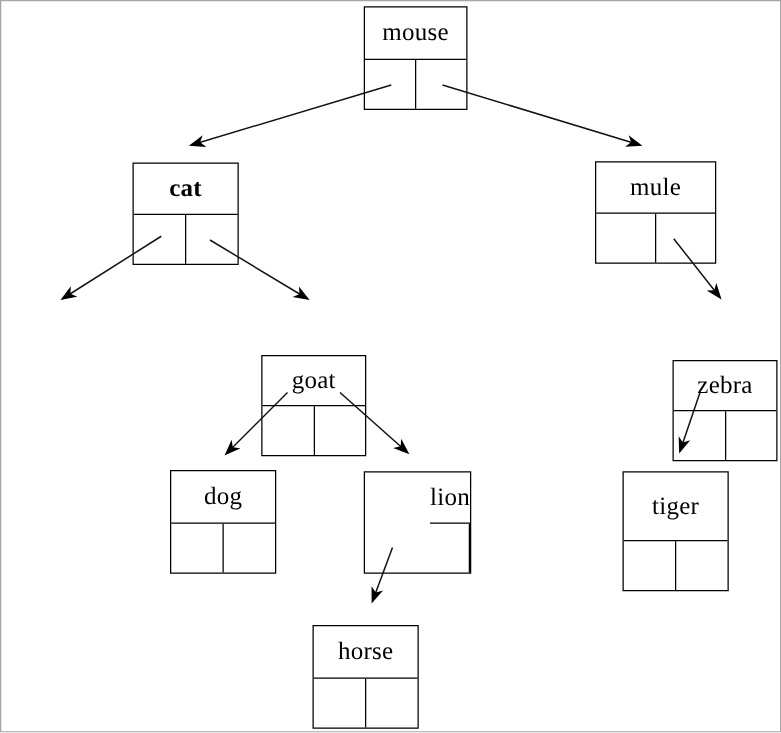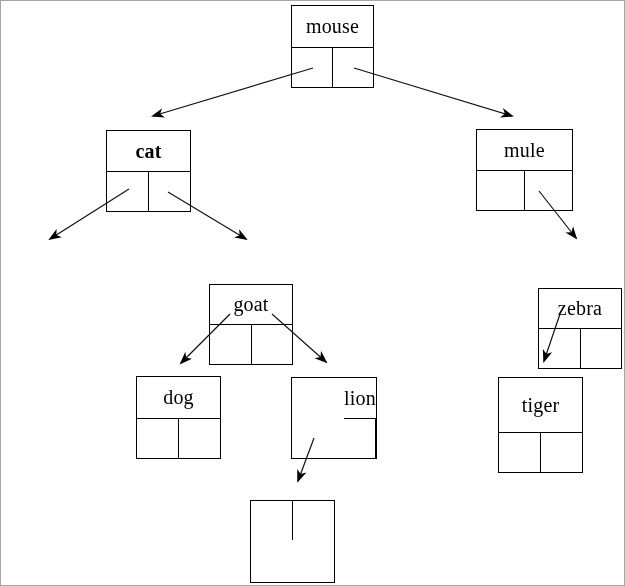--- a/index.html
+++ b/index.html
@@ -119,20 +119,21 @@
 
   <div class="node" id="n-tiger">
     <div class="node-label">tiger</div>
     <div class="node-cells">
       <div class="cell cell-left"></div>
       <div class="cell"></div>
     </div>
   </div>
 
   <div class="node" id="n-horse">
+    <div class="node-label">horse</div>
     <div class="node-cells">
       <div class="cell cell-left"></div>
       <div class="cell"></div>
     </div>
   </div>
 
   <svg id="edges" viewBox="0 0 623 584" xmlns="http://www.w3.org/2000/svg">
     <defs>
       <marker id="ah" markerUnits="userSpaceOnUse" markerWidth="16" markerHeight="12" refX="11" refY="5.5" orient="auto">
         <path d="M13,5.5 L0,0.6 L3.6,5.5 L0,10.4 Z" fill="#000"></path>

